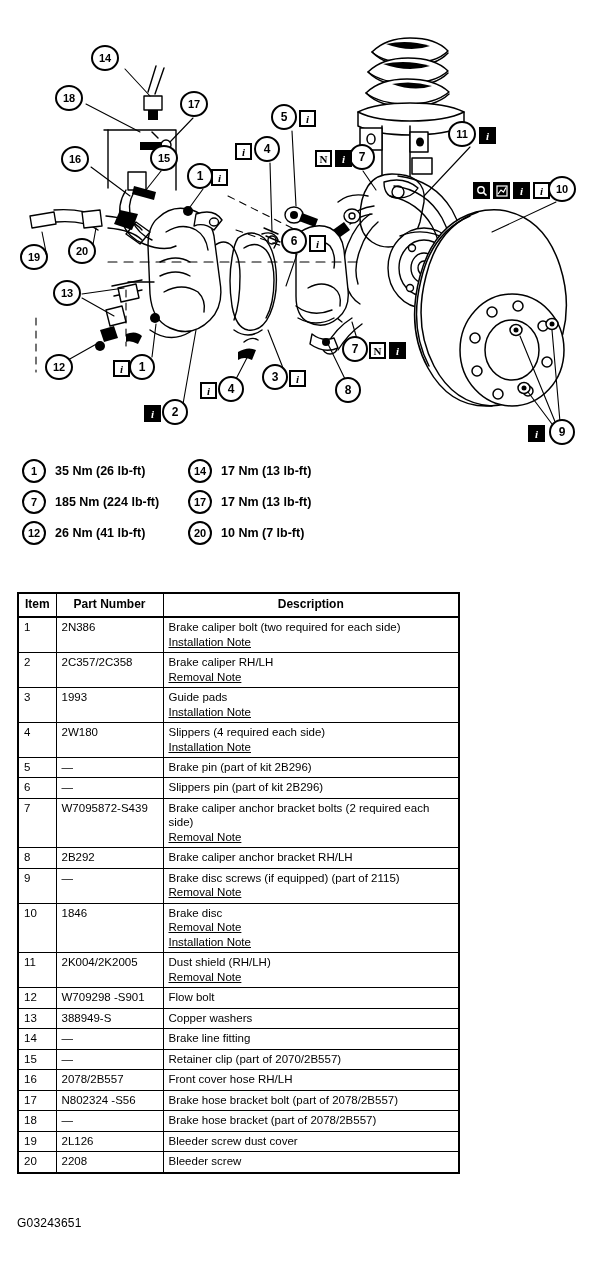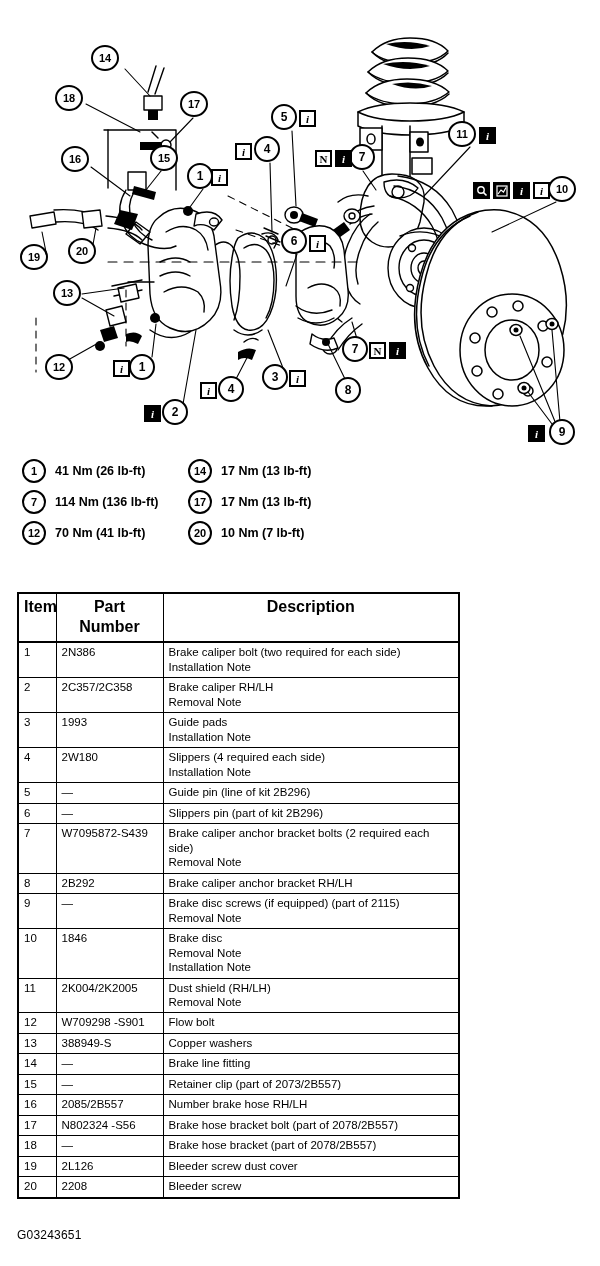--- a/index.html
+++ b/index.html
@@ -51,35 +51,35 @@
     border-collapse:collapse;table-layout:fixed;
     border:2px solid #000;
   }
   #parts-table th,#parts-table td{
     border:1px solid #000;
     padding:2px 5px 3px 5px;
     font-size:11.5px;line-height:1.26;
     vertical-align:top;text-align:left;
   }
   #parts-table thead th{
-    font-weight:bold;text-align:center;font-size:16px;
+    font-weight:bold;text-align:center;font-size:12px;
     padding-top:3px;padding-bottom:4px;
     border-bottom:2px solid #000;
   }
   #parts-table thead th.c-item{text-align:center;}
   #parts-table col.c-item{width:38px;}
   #parts-table col.c-part{width:107px;}
   #parts-table col.c-desc{width:auto;}
   #parts-table td.c-item{text-align:left;}
-  #parts-table td .sub{display:block;}
+  #parts-table td .sub{display:block;text-decoration:underline;}
 
   
   #figure-code{
     position:absolute;left:17px;top:1216px;
-    font-size:12px;letter-spacing:.2px;margin-top:12px;
+    font-size:12px;letter-spacing:.2px;
   }
 </style>
 </head>
 <body>
 
 <div class="page">
 
   <div id="diagram-area">
 
     <svg id="diagram-svg" width="600" height="450" viewBox="0 0 600 450" fill="none" stroke="#000" stroke-width="1.4" stroke-linecap="round" stroke-linejoin="round">
@@ -392,29 +392,29 @@
         <div class="marker" style="left: 369px; top: 342px;">N</div>
         <div class="marker inv ital" style="left: 389px; top: 342px;">i</div>
         <div class="marker inv ital" style="left: 144px; top: 405px;">i</div>
         <div class="marker inv ital" style="left: 528px; top: 425px;">i</div>
       </div>
   </div>
 
   <div id="torque-legend">
       <div class="tq-row" style="left: 0px; top: 0px;">
         <div class="tq-bubble">1</div>
-        <div class="tq-text">41 Nm (26 lb-ft)</div>
+        <div class="tq-text">35 Nm (26 lb-ft)</div>
       </div>
       <div class="tq-row" style="left: 0px; top: 31px;">
         <div class="tq-bubble">7</div>
-        <div class="tq-text">114 Nm (136 lb-ft)</div>
+        <div class="tq-text">185 Nm (224 lb-ft)</div>
       </div>
       <div class="tq-row" style="left: 0px; top: 62px;">
         <div class="tq-bubble">12</div>
-        <div class="tq-text">70 Nm (41 lb-ft)</div>
+        <div class="tq-text">26 Nm (41 lb-ft)</div>
       </div>
       <div class="tq-row" style="left: 166px; top: 0px;">
         <div class="tq-bubble">14</div>
         <div class="tq-text">17 Nm (13 lb-ft)</div>
       </div>
       <div class="tq-row" style="left: 166px; top: 31px;">
         <div class="tq-bubble">17</div>
         <div class="tq-text">17 Nm (13 lb-ft)</div>
       </div>
       <div class="tq-row" style="left: 166px; top: 62px;">
@@ -453,21 +453,21 @@
           <td><span>Guide pads</span><span class="sub">Installation Note</span></td>
         </tr>
         <tr>
           <td class="c-item">4</td>
           <td>2W180</td>
           <td><span>Slippers (4 required each side)</span><span class="sub">Installation Note</span></td>
         </tr>
         <tr>
           <td class="c-item">5</td>
           <td>—</td>
-          <td><span>Guide pin (line of kit 2B296)</span></td>
+          <td><span>Brake pin (part of kit 2B296)</span></td>
         </tr>
         <tr>
           <td class="c-item">6</td>
           <td>—</td>
           <td><span>Slippers pin (part of kit 2B296)</span></td>
         </tr>
         <tr>
           <td class="c-item">7</td>
           <td>W7095872-S439</td>
           <td><span>Brake caliper anchor bracket bolts (2 required each side)</span><span class="sub">Removal Note</span></td>
@@ -503,26 +503,26 @@
           <td><span>Copper washers</span></td>
         </tr>
         <tr>
           <td class="c-item">14</td>
           <td>—</td>
           <td><span>Brake line fitting</span></td>
         </tr>
         <tr>
           <td class="c-item">15</td>
           <td>—</td>
-          <td><span>Retainer clip (part of 2073/2B557)</span></td>
+          <td><span>Retainer clip (part of 2070/2B557)</span></td>
         </tr>
         <tr>
           <td class="c-item">16</td>
-          <td>2085/2B557</td>
-          <td><span>Number brake hose RH/LH</span></td>
+          <td>2078/2B557</td>
+          <td><span>Front cover hose RH/LH</span></td>
         </tr>
         <tr>
           <td class="c-item">17</td>
           <td>N802324 -S56</td>
           <td><span>Brake hose bracket bolt (part of 2078/2B557)</span></td>
         </tr>
         <tr>
           <td class="c-item">18</td>
           <td>—</td>
           <td><span>Brake hose bracket (part of 2078/2B557)</span></td>

